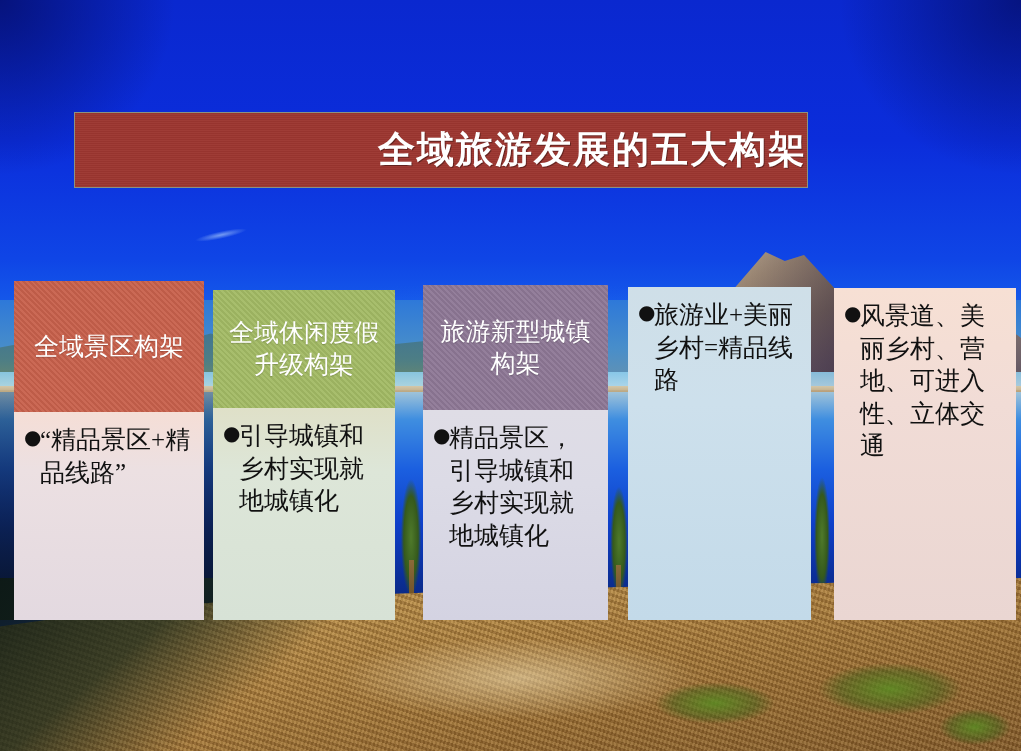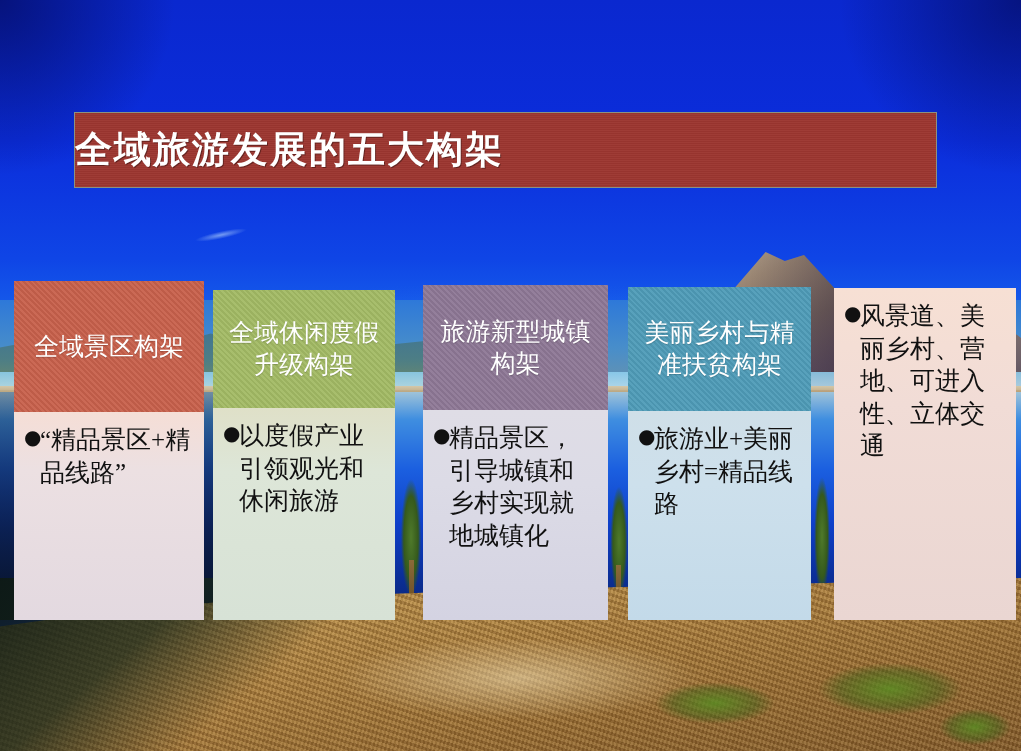--- a/index.html
+++ b/index.html
@@ -91,26 +91,26 @@
     background:radial-gradient(60% 60% at 45% 40%, rgba(240,222,180,.55), rgba(240,222,180,0) 72%);
   }
   .grass { position:absolute; background:
       radial-gradient(50% 50% at 50% 60%, rgba(90,140,35,.85) 0%, rgba(60,100,25,.45) 55%, rgba(60,100,25,0) 80%); }
   .g1 { left:640px; top:672px; width:150px; height:52px; }
   .g2 { left:800px; top:650px; width:180px; height:65px; }
   .g3 { left:930px; top:700px; width:90px; height:45px; }
 
   
   #title-banner {
-    position:absolute; left:74px; top:112px; width:863px; height:76px; z-index:5;
+    position:absolute; left:74px; top:112px; width:734px; height:76px; z-index:5;
     background:
       repeating-linear-gradient(0deg, rgba(255,255,255,.03) 0 1px, rgba(0,0,0,.03) 1px 2px),
       #9c3630;
     border:1px solid #8c9281;
-    display:flex; align-items:center; justify-content:flex-start;
+    display:flex; align-items:center; justify-content:flex-end;
   }
   #title-banner .title-text {
     color:#ffffff; font-size:37px; font-weight:bold; letter-spacing:2px;
     font-family:"DejaVu Sans","Liberation Sans",sans-serif;
     text-shadow:1px 1px 0 rgba(0,0,0,.35);
     white-space:nowrap;
   }
 
   
   .card { position:absolute; z-index:6; display:flex; flex-direction:column; }
@@ -197,37 +197,36 @@
       <span class="bullet-text">“精品景区+精品线路”</span>
     </div>
   </div>
 </div>
 
 <div class="card" id="card-2">
   <div class="card-header">全域休闲度假升级构架</div>
   <div class="card-body">
     <div class="bullet-row">
       <span class="bullet-dot">●</span>
-      <span class="bullet-text">以度假产业引领观光和休闲旅游</span>
+      <span class="bullet-text">引导城镇和乡村实现就地城镇化</span>
     </div>
   </div>
 </div>
 
 <div class="card" id="card-3">
   <div class="card-header">旅游新型城镇构架</div>
   <div class="card-body">
     <div class="bullet-row">
       <span class="bullet-dot">●</span>
       <span class="bullet-text">精品景区，引导城镇和乡村实现就地城镇化</span>
     </div>
   </div>
 </div>
 
 <div class="card" id="card-4">
-  <div class="card-header">美丽乡村与精准扶贫构架</div>
   <div class="card-body">
     <div class="bullet-row">
       <span class="bullet-dot">●</span>
       <span class="bullet-text">旅游业+美丽乡村=精品线路</span>
     </div>
   </div>
 </div>
 
 <div class="card" id="card-5">
   <div class="card-body">

